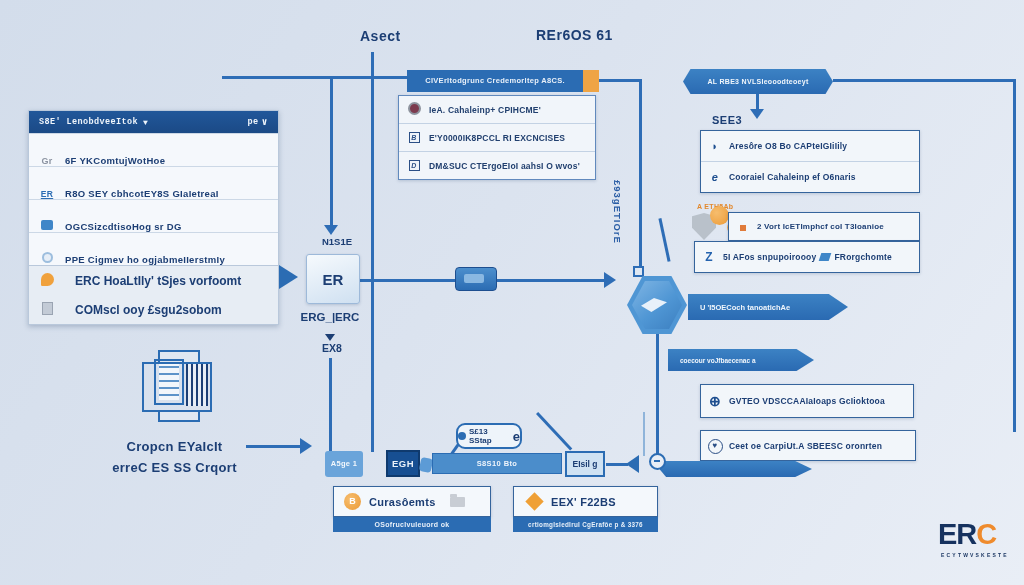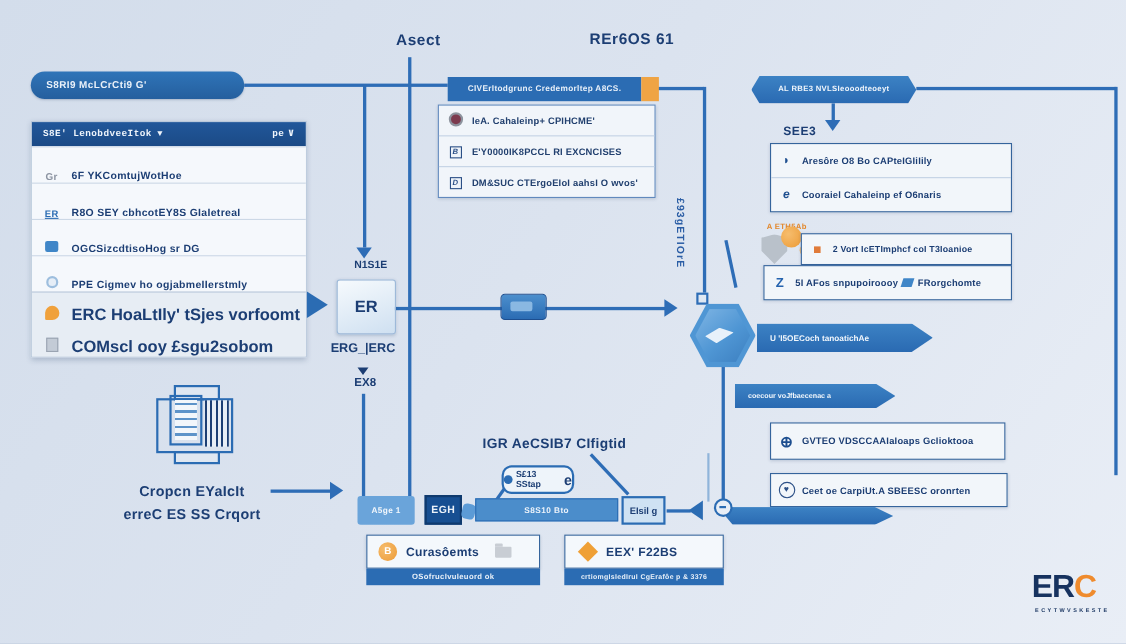--- a/index.html
+++ b/index.html
@@ -21,21 +21,21 @@
   
   .panel{left:28px;top:110px;width:249px;background:#f3f7fb;border:1px solid #b9c8db;
     box-shadow:0 2px 5px rgba(30,60,100,.25);}
   .panel-head{height:22px;background:linear-gradient(#21579a,#1b4a86);color:#eef4fb;font-size:8.5px;
     font-weight:bold;display:flex;align-items:center;padding:0 10px;letter-spacing:.4px;font-family:Liberation Mono, monospace;}
   .panel-head .sp{flex:1;}
   .prow{height:32px;display:flex;align-items:flex-end;border-top:1px solid #ccd8e6;background:#f5f8fc;
     font-size:9.5px;font-weight:bold;color:#1c3e74;letter-spacing:.3px;}
   .prow .ic{width:36px;text-align:center;flex:none;}
   .pgroup{background:#e7edf4;border-top:1px solid #b9c8db;}
-  .pgrow{height:29px;display:flex;align-items:flex-end;font-size:15px;font-weight:bold;color:#1c3e74;}
+  .pgrow{height:29px;display:flex;align-items:center;font-size:12px;font-weight:bold;color:#1c3e74;gap:10px;}
   .pgrow .ic{width:36px;text-align:center;flex:none;}
   .ic-txt{font-size:9px;color:#8b93a1;font-weight:bold;}
   .ic-er{font-size:8.5px;color:#2b6cb3;font-weight:bold;text-decoration:underline;}
   .ic-bluesq{display:inline-block;width:12px;height:10px;background:#3f86c8;border-radius:2px;}
   .ic-circle{display:inline-block;width:11px;height:11px;border:2px solid #9dbede;border-radius:50%;background:#e6eef7;box-sizing:border-box;}
   .ic-balloon{display:inline-block;width:13px;height:13px;background:#f0a13c;border-radius:50% 50% 50% 10%;}
   .ic-doc{display:inline-block;width:9px;height:11px;background:#c3cbd6;border:1px solid #9aa4b2;}
   
   .bluebar{left:407px;top:70px;width:176px;height:22px;background:#2b6cb3;color:#e8f0f9;font-size:7.5px;
     font-weight:bold;line-height:22px;text-align:center;letter-spacing:.3px;}
@@ -80,21 +80,21 @@
   .minilab{font-size:7px;font-weight:bold;color:#e2882d;letter-spacing:.3px;}
   .flagic{display:inline-block;width:10px;height:8px;background:#3f86c8;transform:skewX(-18deg);margin:0 4px;}
   .circ-ic{display:inline-block;width:15px;height:15px;border:1.5px solid #2b4f86;border-radius:50%;
     box-sizing:border-box;font-size:8px;line-height:12px;text-align:center;color:#2b4f86;}
   
   .pill{left:456px;top:423px;width:66px;height:26px;border:2.5px solid #2b6cb3;border-radius:9px;
     background:#eef4fa;display:flex;align-items:center;justify-content:center;gap:3px;
     font-size:8px;font-weight:bold;color:#1c3e74;box-sizing:border-box;}
   .pill .dot{width:8px;height:8px;border-radius:50%;background:#2b6cb3;flex:none;}
   .pill .big{font-size:13px;}
-  .agebox{left:325px;top:451px;width:52px;height:26px;background:#6aa4da;border-radius:3px;color:#f2f7fc;
+  .agebox{left:325px;top:451px;width:38px;height:26px;background:#6aa4da;border-radius:3px;color:#f2f7fc;
     font-size:7.5px;font-weight:bold;line-height:26px;text-align:center;letter-spacing:.3px;}
   .eghbox{left:386px;top:450px;width:34px;height:27px;background:#174f92;border:2px solid #0f3a6e;
     color:#eaf1f9;font-size:9.5px;font-weight:bold;line-height:24px;text-align:center;box-sizing:border-box;letter-spacing:.5px;}
   .blob{left:420px;top:458px;width:12px;height:14px;background:#5c9bd6;border-radius:4px;transform:rotate(12deg);}
   .longbar{left:432px;top:453px;width:130px;height:21px;background:#4b8dcb;border:1px solid #2b6cb3;
     color:#eef4fb;font-size:7.5px;font-weight:bold;line-height:20px;text-align:center;box-sizing:border-box;letter-spacing:.4px;}
   .eisil{left:565px;top:451px;width:40px;height:26px;background:#cfe2f3;border:2px solid #2b6cb3;
     color:#1c3e74;font-size:8.5px;font-weight:bold;line-height:22px;text-align:center;box-sizing:border-box;}
   .card{position:absolute;background:#f4f8fc;border:1.5px solid #35649c;display:flex;align-items:center;
     box-shadow:0 1px 3px rgba(30,60,100,.2);}
@@ -146,23 +146,20 @@
   <div class="vline" style="left:1013px;top:79px;width:2.5px;height:353px;"></div>
   <div class="vline" style="left:656px;top:332px;width:2.5px;height:124px;"></div>
   <div class="vline" style="left:643px;top:412px;width:2px;height:44px;background:#8fb4da;"></div>
   <div class="vline" style="left:756px;top:94px;width:2.5px;height:16px;"></div>
   <div class="arr arr-down" style="left:750px;top:109px;"></div>
   <div class="dline" style="left:536px;top:414px;width:2.5px;height:50px;transform:rotate(-43deg);transform-origin:top left;"></div>
   <div class="dline" style="left:468px;top:428px;width:2.5px;height:34px;transform:rotate(35deg);transform-origin:top left;"></div>
   <div class="hline" style="left:606px;top:463px;width:22px;height:2.5px;"></div>
   <div class="arr arr-left" style="left:626px;top:455px;"></div>
 
-  <div class="abs tl-box">
-    <span>S8RI9 McLCrCti9 G'</span>
-  </div>
 
   <div class="abs title" style="left:360px;top:28px;">Asect</div>
   <div class="abs title" style="left:536px;top:27px;">REr6OS 61</div>
 
   <div class="abs panel">
     <div class="panel-head">
       <span>S8E' LenobdveeItok</span>
       <span class="caret" style="margin-left:5px;">▼</span>
       <span class="sp"></span>
       <span>pe</span>
@@ -284,21 +281,20 @@
       <span>GVTEO VDSCCAAIaIoaps GcIioktooa</span>
     </div>
   </div>
   <div class="rbox" style="left:700px;top:430px;width:214px;">
     <div class="rrow" style="height:29px;">
       <span class="ic"><i class="circ-ic">♥</i></span>
       <span>Ceet oe CarpiUt.A SBEESC oronrten</span>
     </div>
   </div>
 
-  <div class="abs navy" style="left:404px;top:396px;width:200px;text-align:center;font-size:12.5px;font-weight:bold;letter-spacing:.3px;">IGR AeCSIB7 CIfigtid</div>
 
   <div class="abs pill">
     <span class="dot"></span>
     <span>S£13 SStap</span>
     <span class="big">e</span>
   </div>
 
   <div class="abs agebox">A5ge 1</div>
   <div class="abs eghbox">EGH</div>
   <div class="abs blob"></div>

